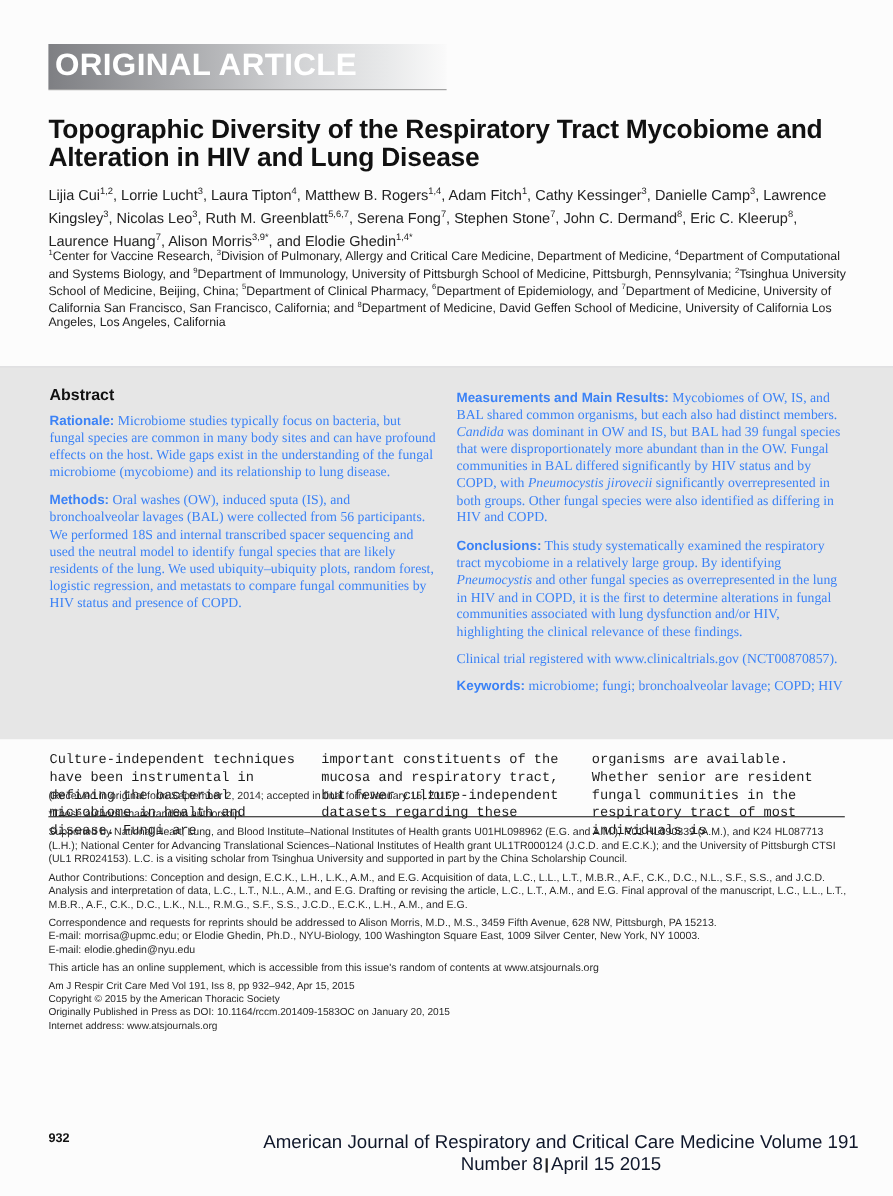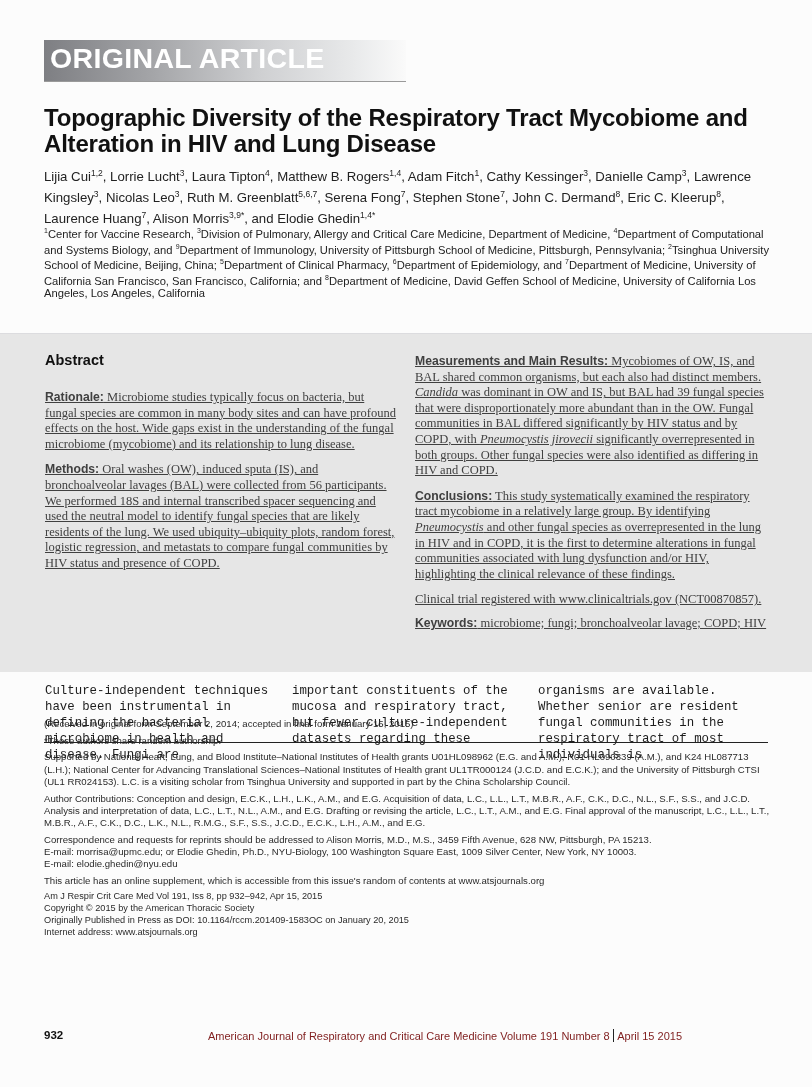--- a/index.html
+++ b/index.html
@@ -36,25 +36,25 @@
 
   .abstract-box {
     position: absolute; left: 0; top: 333px; width: 812px; height: 339px;
     background: #e6e6e6; border-top: 1px solid #dcdcdf;
   }
   .abstract-heading {
     position: absolute; left: 45px; top: 352px;
     font-weight: 700; font-size: 14.5px; color: #111;
   }
   .abs-col {
-    position: absolute; font-family: "Liberation Serif", serif; font-size: 12.5px; line-height: 15.6px; color: #404040; text-decoration: underline;
+    position: absolute; font-family: "Liberation Serif", serif; font-size: 12.5px; line-height: 15.6px; color: #3b82f6;
   }
   .abs-col .para { margin-bottom: 10px; }
   .abs-col .lbl { font-family: "Liberation Sans", sans-serif; font-weight: 700; font-size: 12.2px; }
-  .abs-left { left: 45px; top: 375px; width: 352px; margin-top: 15px; }
+  .abs-left { left: 45px; top: 375px; width: 352px; }
   .abs-right { left: 415px; top: 354px; width: 358px; }
 
   .body-cols { position: absolute; top: 683px; left: 45px; width: 725px; height: 50px; }
   .body-col {
     position: absolute; top: 0; width: 232px;
     font-family: Liberation Mono, monospace; font-size: 12.4px; line-height: 16px; color: #1c1c1c;
   }
 
   .rule { position: absolute; left: 44px; top: 742px; width: 724px; height: 1px; background: #222; }
 
@@ -62,21 +62,21 @@
     position: absolute; left: 44px; top: 718px; width: 728px;
     font-size: 9.6px; line-height: 12.2px; color: #2a2a2a;
   }
   .footnotes .fn { margin-bottom: 4.5px; }
   .journal-meta { margin-top: 3px; font-size: 9.2px; line-height: 11.8px; }
 
   .footer-page {
     position: absolute; left: 44px; top: 1029px; font-weight: 700; font-size: 11.5px; color: #111;
   }
   .footer-journal {
-    position: absolute; left: 208px; top: 1029px; font-size: 11px; color: #7f1d1d;
+    position: absolute; left: 208px; top: 1029px; font-size: 17px; color: #0f172a; text-align: center;
   }
   .footer-sep { display: inline-block; width: 1.5px; height: 13px; background: #222; vertical-align: -2px; margin: 0 3px; }
 </style>
 </head>
 <body>
 
 <div class="banner">
   <span class="banner-text">ORIGINAL ARTICLE</span>
 </div>
 

